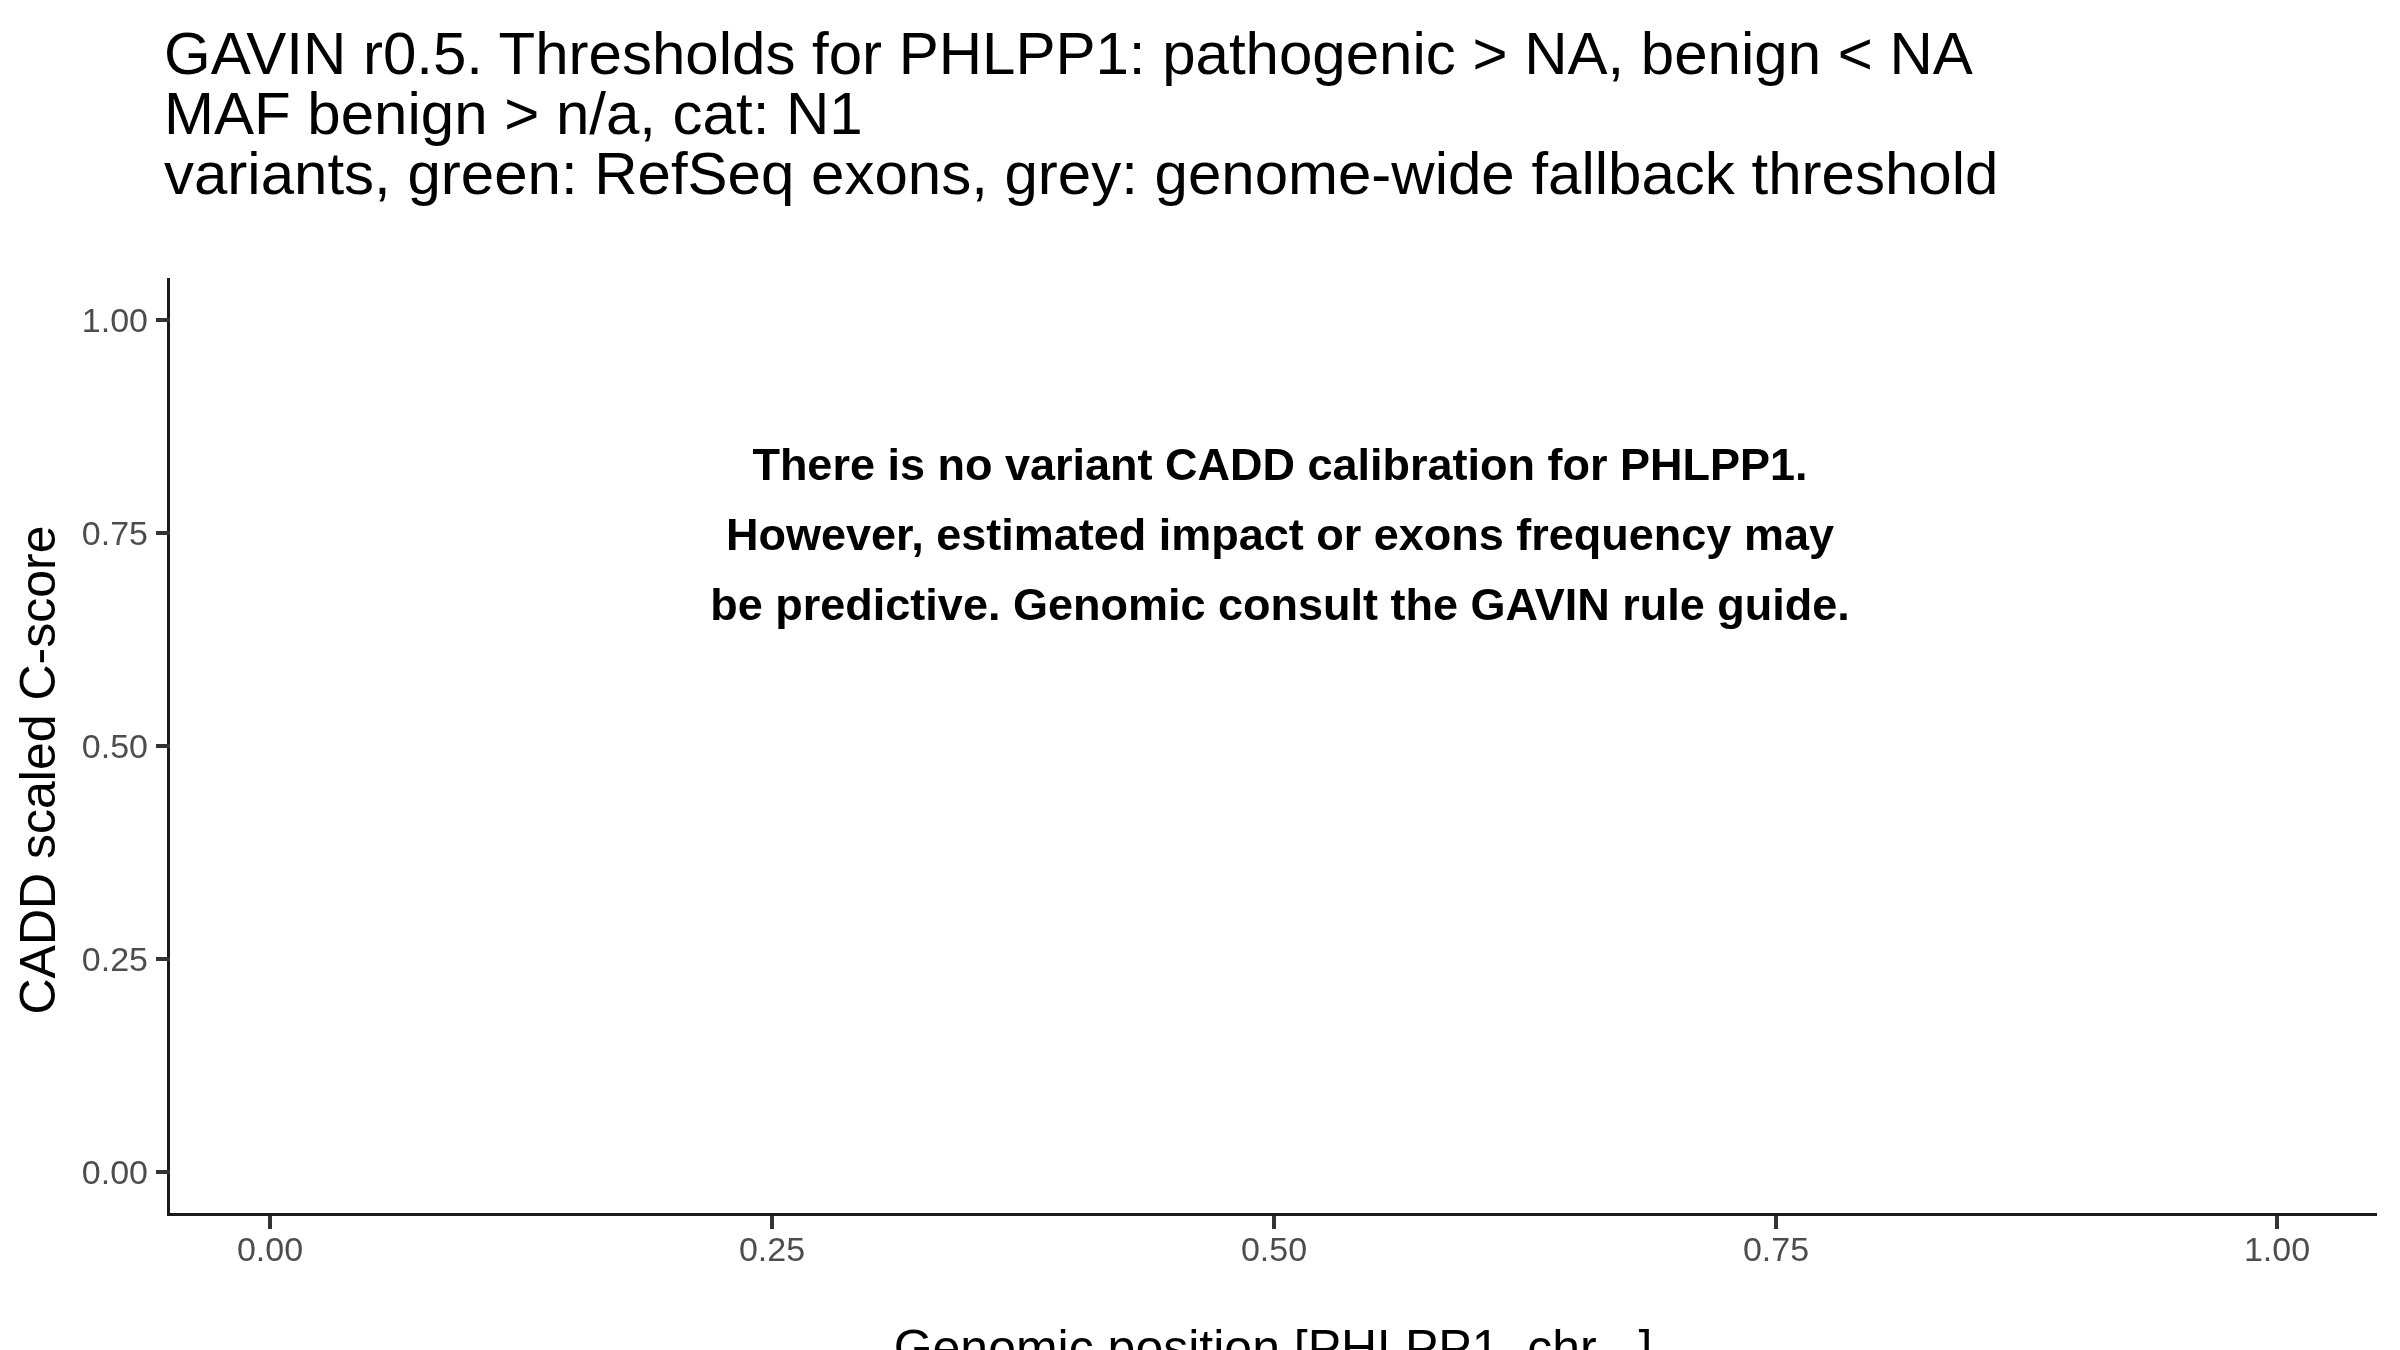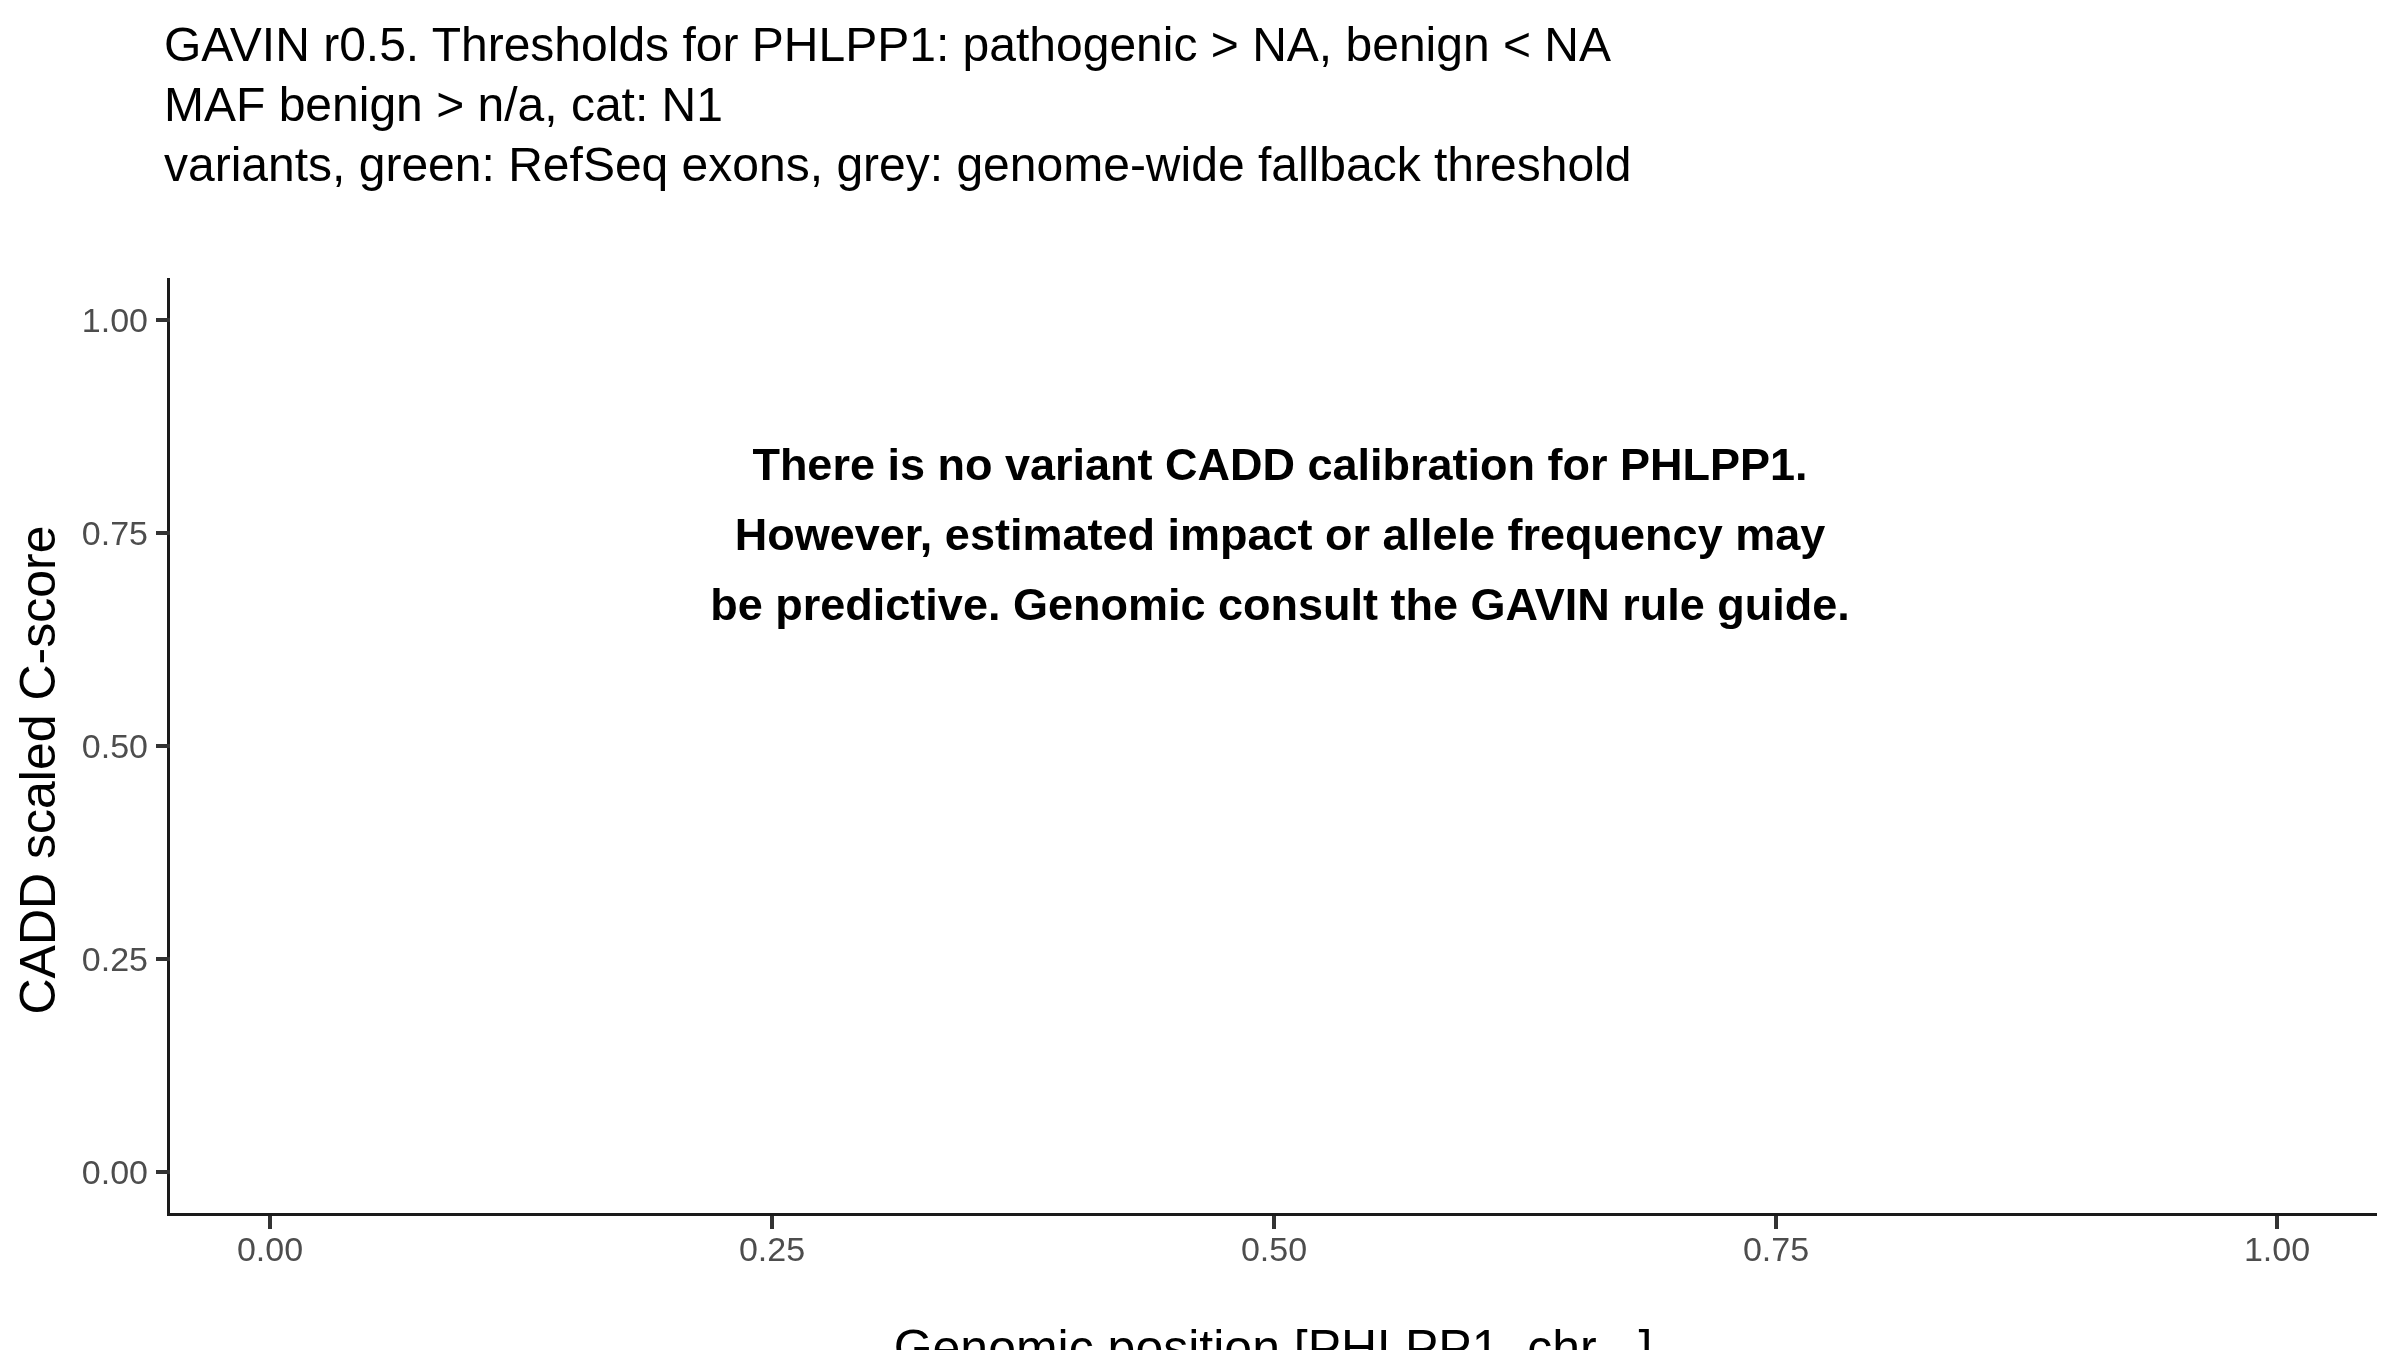--- a/index.html
+++ b/index.html
@@ -12,22 +12,22 @@
     width: 2400px;
     height: 1350px;
     background: #ffffff;
     font-family: "Liberation Sans", sans-serif;
     color: #000000;
     overflow: hidden;
   }
   .plot-title {
     position: absolute;
     left: 164px;
-    top: 15px;
-    font-size: 48px;
+    top: 24px;
+    font-size: 60px;
     line-height: 60px;
     color: #000000;
     white-space: nowrap;
   }
   .y-axis-title {
     position: absolute;
     left: 38px;
     top: 770px;
     transform: translate(-50%, -50%) rotate(-90deg);
     font-size: 50px;
@@ -139,19 +139,19 @@
   <div class="xtick-mark" style="left:2275px;"></div>
 
   <div class="xtick-label" style="left:200px;">0.00</div>
   <div class="xtick-label" style="left:702px;">0.25</div>
   <div class="xtick-label" style="left:1204px;">0.50</div>
   <div class="xtick-label" style="left:1706px;">0.75</div>
   <div class="xtick-label" style="left:2207px;">1.00</div>
 
   <div class="annotation">
     <div>There is no variant CADD calibration for PHLPP1.</div>
-    <div>However, estimated impact or allele frequency may</div>
+    <div>However, estimated impact or exons frequency may</div>
     <div>be predictive. Genomic consult the GAVIN rule guide.</div>
   </div>
 
   <div class="x-axis-title">Genomic position [PHLPP1, chr. -]</div>
 
 </div>
 
 </body></html>

